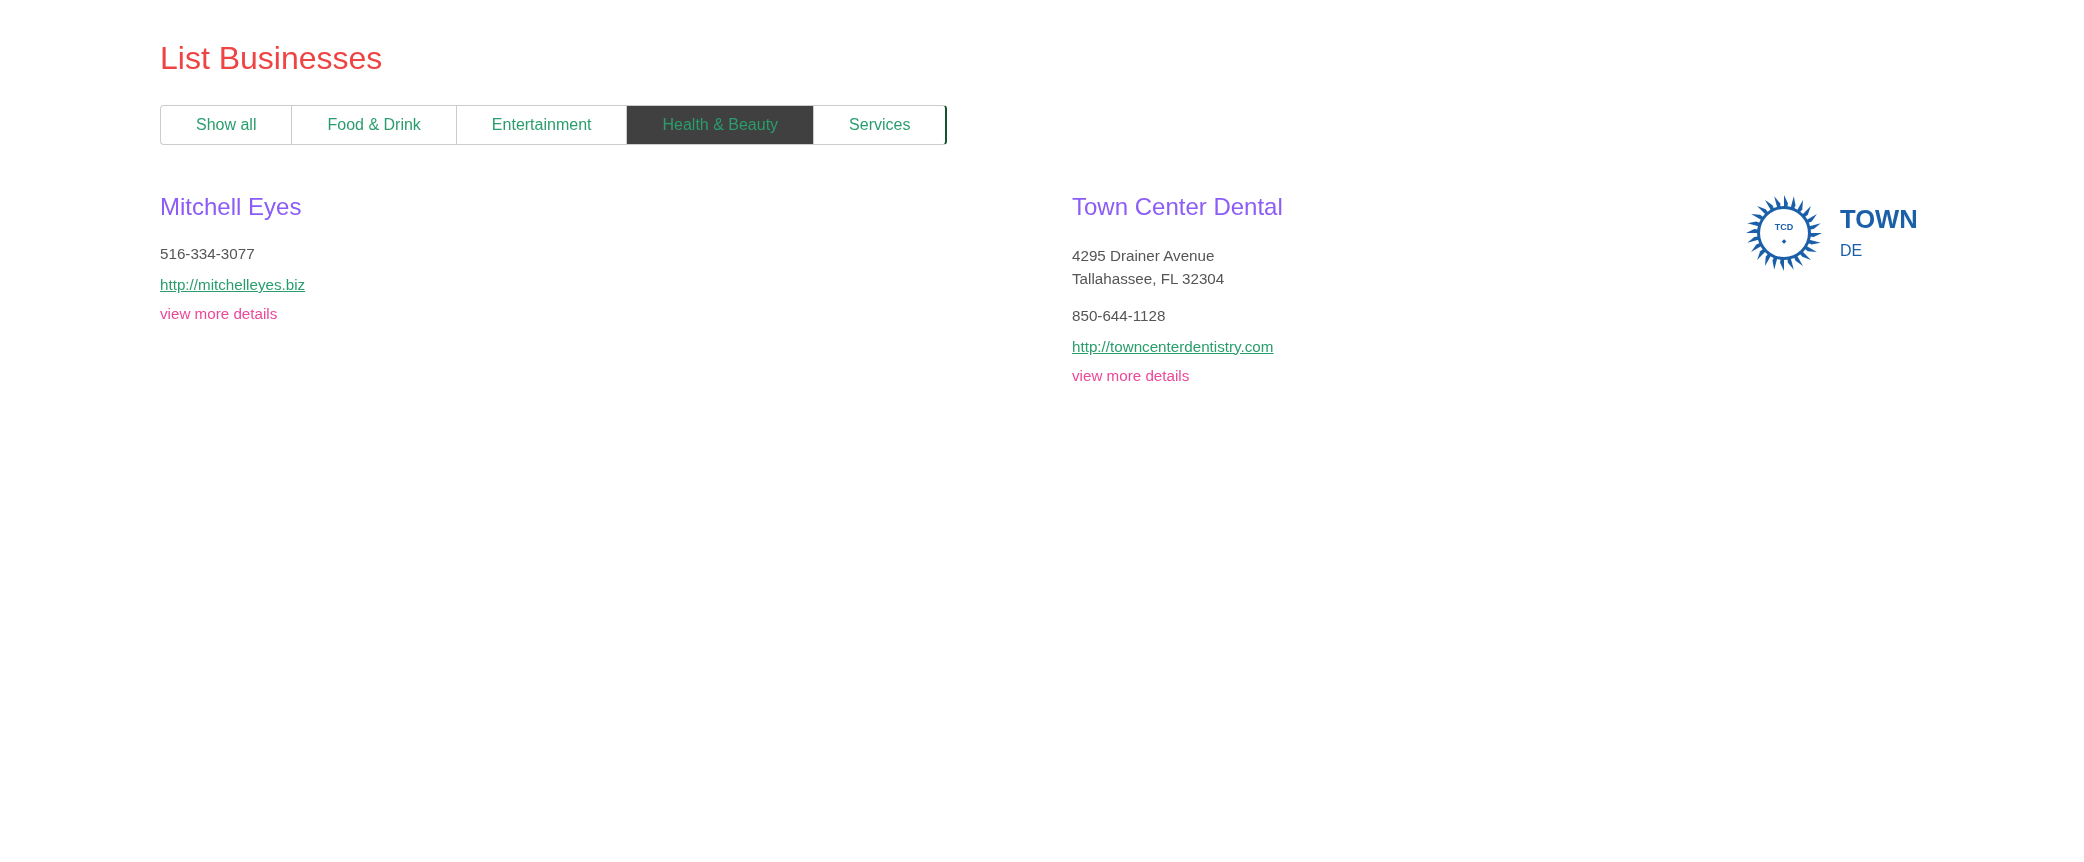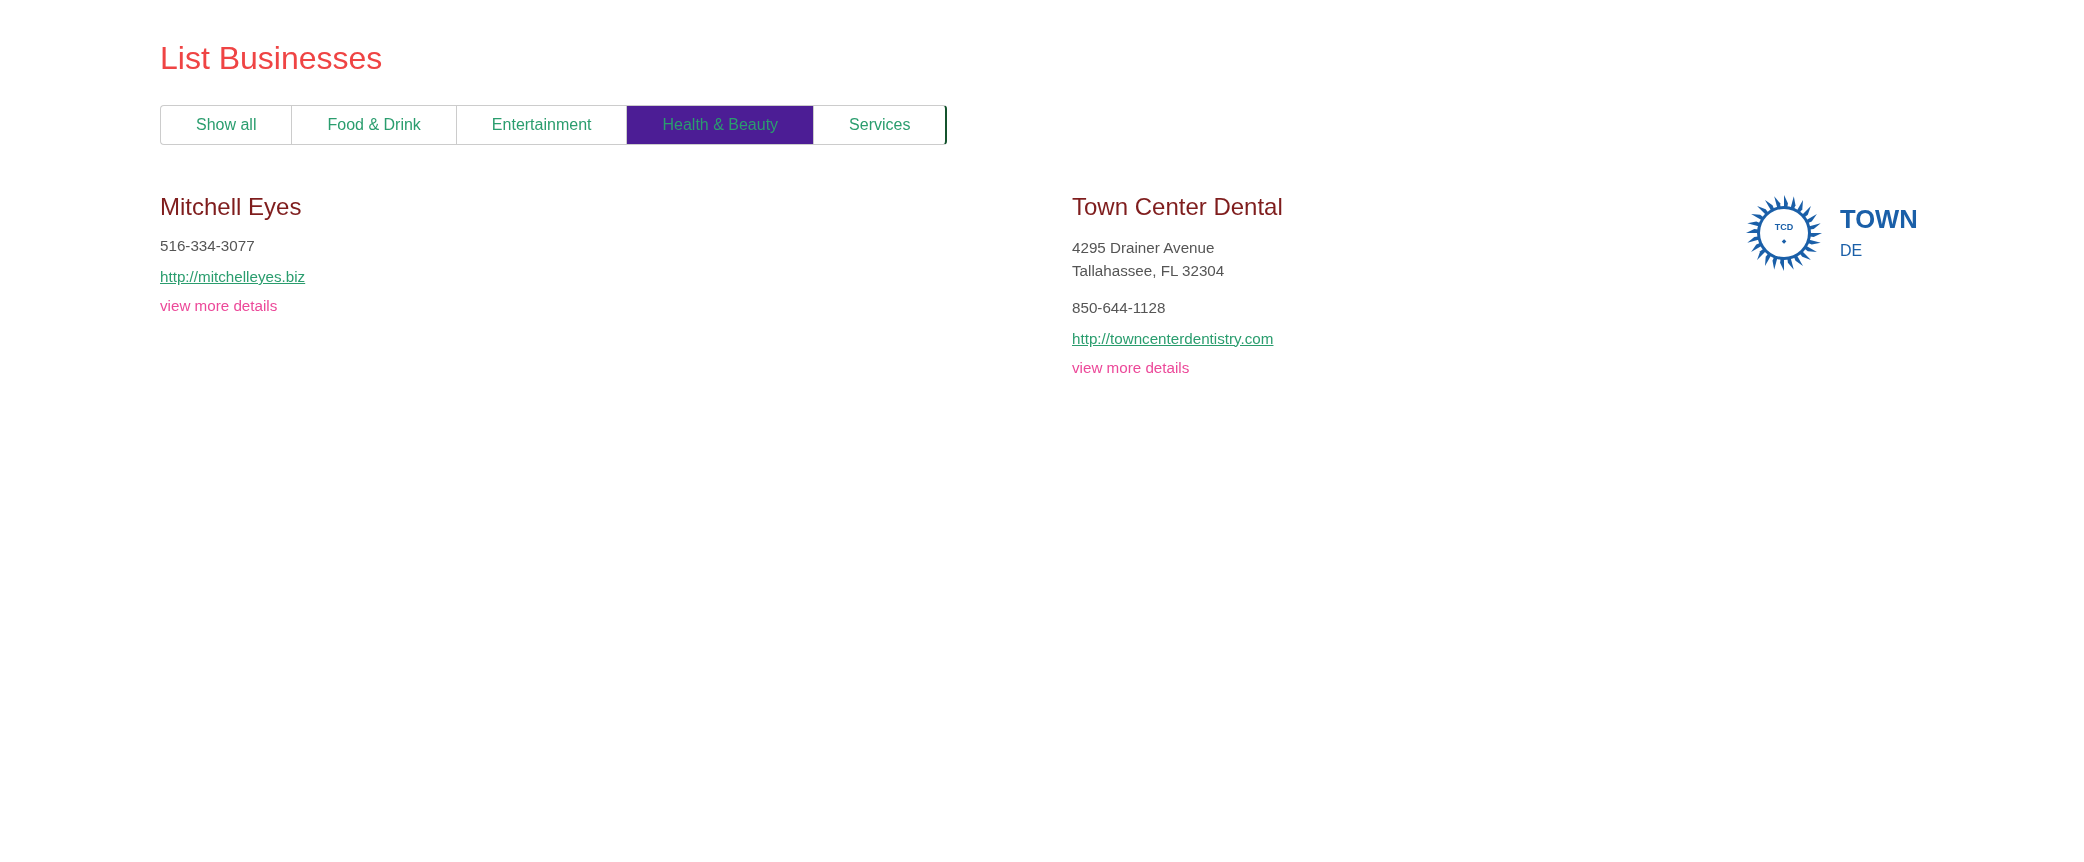--- a/index.html
+++ b/index.html
@@ -33,42 +33,42 @@
       white-space: nowrap;
     }
     .filter-tab:first-child {
       border-radius: 4px 0 0 4px;
     }
     .filter-tab:last-child {
       border-right: 2px solid #14532d;
       border-radius: 0 4px 4px 0;
     }
     .filter-tab.active {
-      background: #4c1d95;
+      background: #404040;
       color: #2a9d6e;
       font-weight: 500;
     }
     .businesses-grid {
       display: grid;
       grid-template-columns: 1fr 1fr;
       gap: 40px 60px;
     }
     .business-card {
       display: flex;
       gap: 24px;
       align-items: flex-start;
     }
     .business-info {
       flex: 1;
     }
     .business-name {
       font-size: 1.5rem;
       font-weight: 500;
-      color: #7f1d1d;
-      margin-bottom: 16px;
+      color: #8b5cf6;
+      margin-bottom: 24px;
     }
     .business-address {
       color: #555;
       font-size: 0.95rem;
       line-height: 1.5;
       margin-bottom: 16px;
     }
     .business-phone {
       color: #555;
       font-size: 0.95rem;

